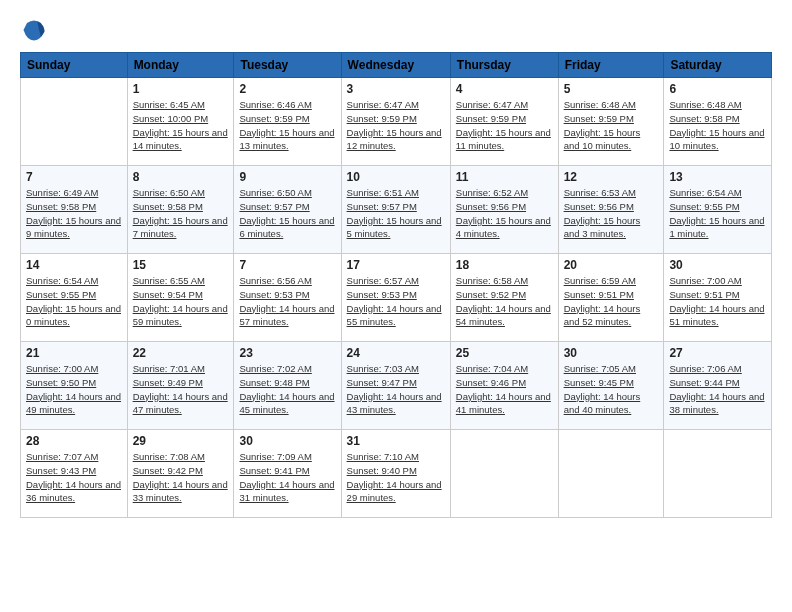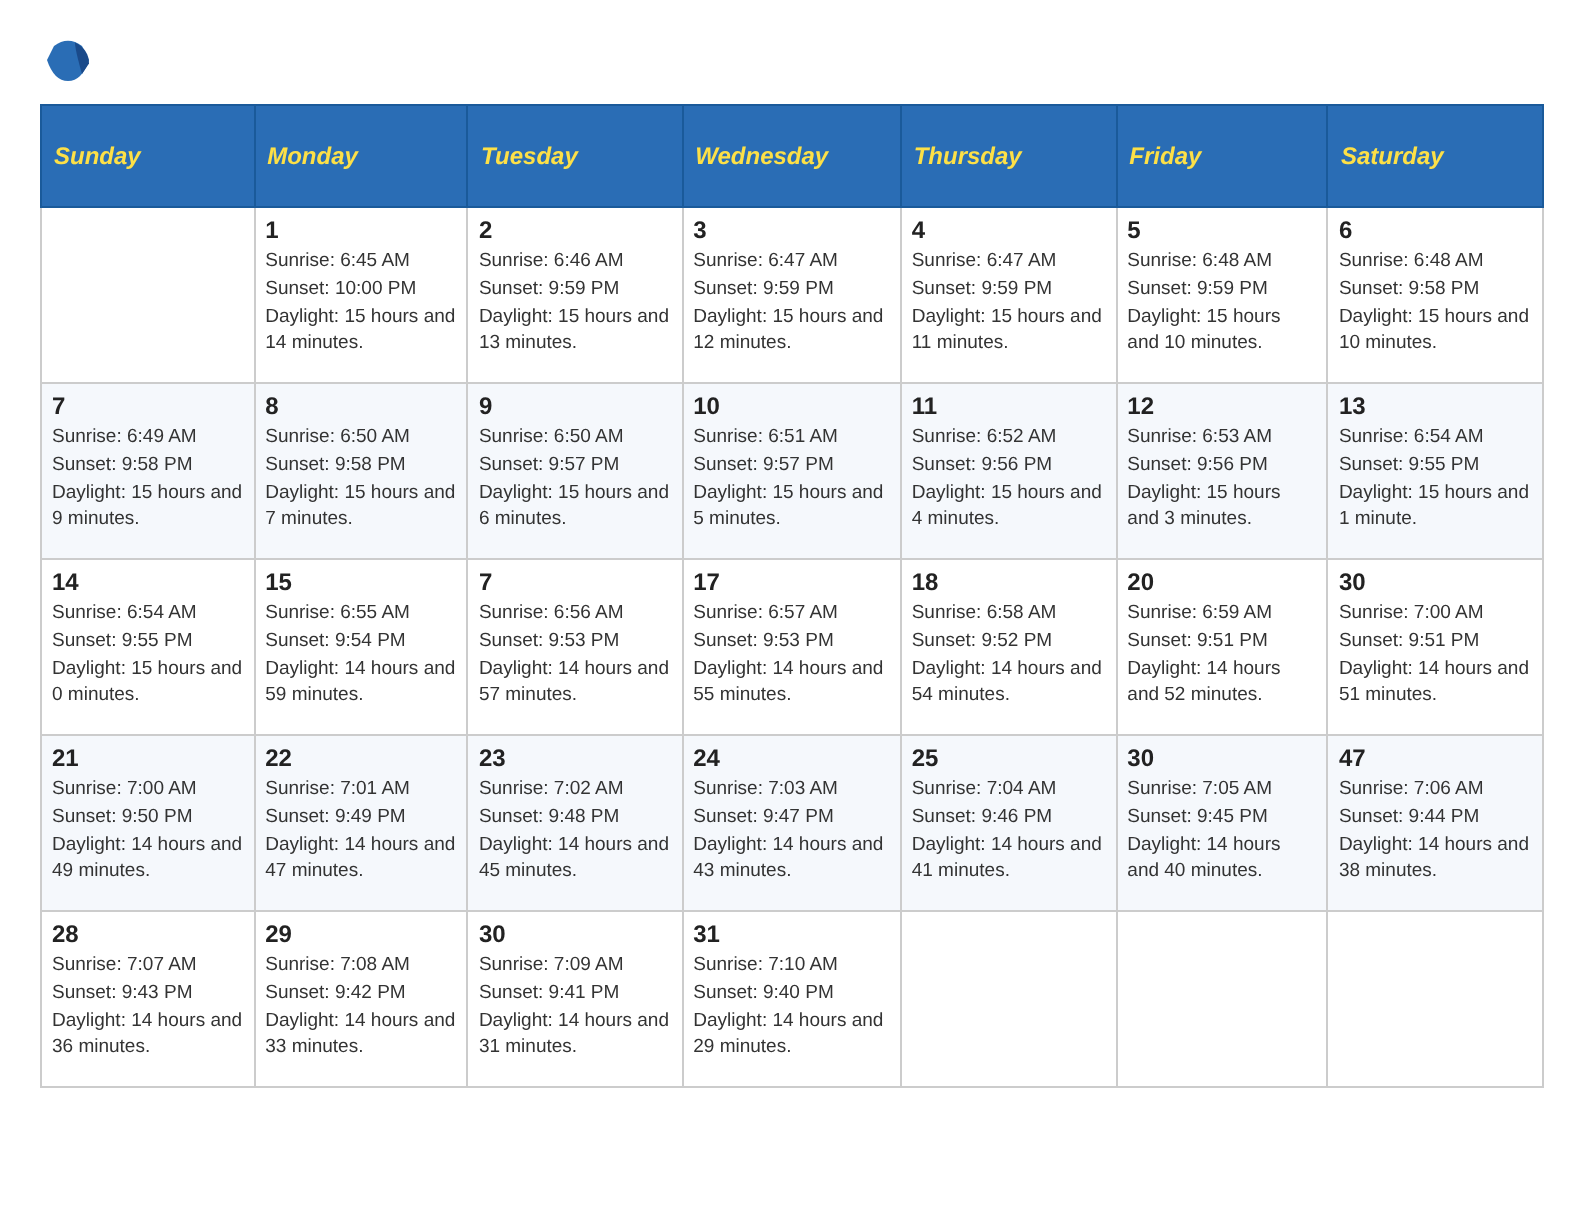--- a/index.html
+++ b/index.html
@@ -53,27 +53,26 @@
       color: #444;
       margin-top: 2px;
     }
     .calendar {
       width: 100%;
       border-collapse: collapse;
       font-size: 10px;
     }
     .calendar thead th {
       background: #2a6db5;
-      color: #fde047;
-      padding: 18px 6px;
+      color: #000000;
+      padding: 5px 6px;
       text-align: left;
       font-size: 12px;
       font-weight: bold;
       border: 1px solid #1a5a9a;
-      font-style: italic;
     }
     .calendar tbody td {
       border: 1px solid #ccc;
       vertical-align: top;
       padding: 4px 5px;
       height: 88px;
       width: 113px;
       background: #fff;
     }
     .calendar tbody tr:nth-child(even) td {
@@ -82,20 +81,21 @@
     .day-number {
       font-size: 12px;
       font-weight: bold;
       color: #222;
       margin-bottom: 2px;
     }
     .day-info {
       font-size: 9.5px;
       color: #333;
       line-height: 1.45;
+      text-decoration: underline;
     }
     .empty-cell {
       background: #fff !important;
     }
   </style>
 </head>
 <body>
 
 <div class="page">
   <div class="header">
@@ -234,21 +234,21 @@
           </td>
           <td>
             <div class="day-number">25</div>
             <div class="day-info">Sunrise: 7:04 AM<br>Sunset: 9:46 PM<br>Daylight: 14 hours and 41 minutes.</div>
           </td>
           <td>
             <div class="day-number">30</div>
             <div class="day-info">Sunrise: 7:05 AM<br>Sunset: 9:45 PM<br>Daylight: 14 hours and 40 minutes.</div>
           </td>
           <td>
-            <div class="day-number">47</div>
+            <div class="day-number">27</div>
             <div class="day-info">Sunrise: 7:06 AM<br>Sunset: 9:44 PM<br>Daylight: 14 hours and 38 minutes.</div>
           </td>
         </tr>
         <tr>
           <td>
             <div class="day-number">28</div>
             <div class="day-info">Sunrise: 7:07 AM<br>Sunset: 9:43 PM<br>Daylight: 14 hours and 36 minutes.</div>
           </td>
           <td>
             <div class="day-number">29</div>

